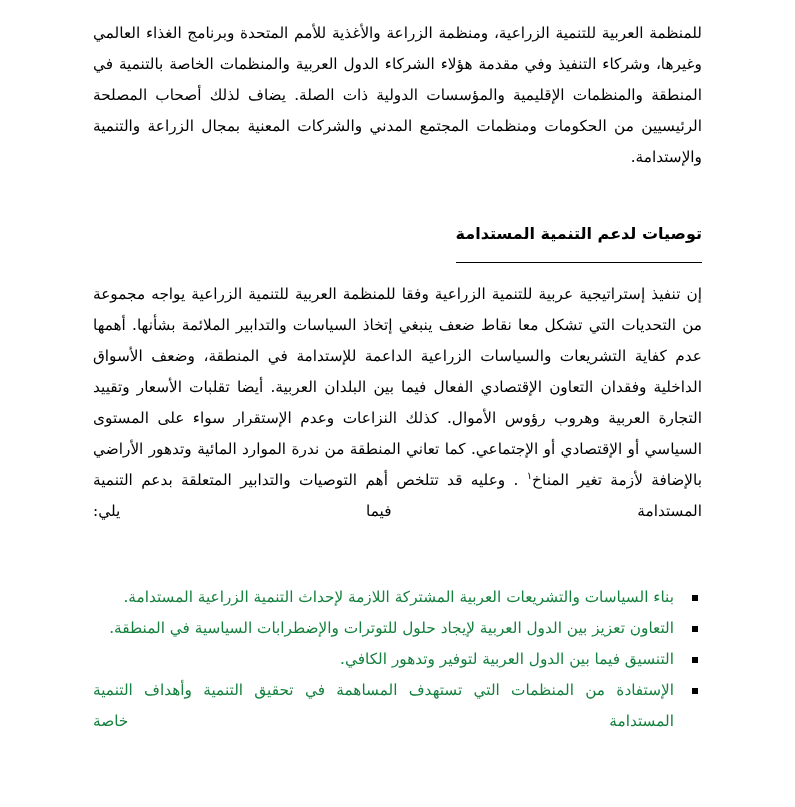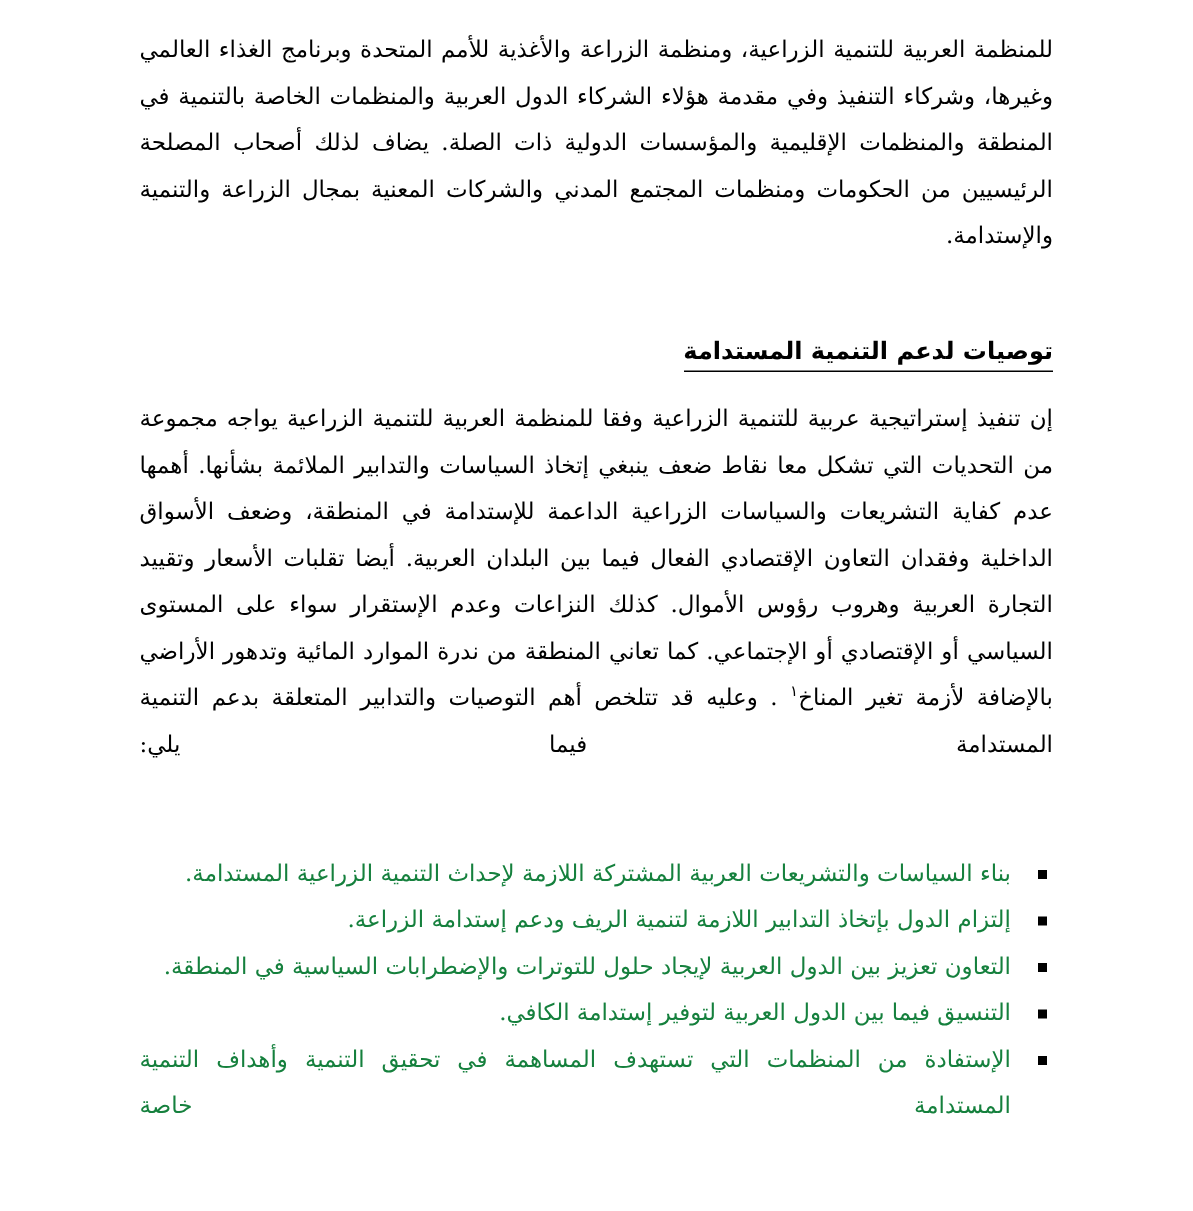--- a/index.html
+++ b/index.html
@@ -41,21 +41,21 @@
   .spacer-sm { height: 16px; }
   .spacer-md { height: 20px; }
   .spacer-lg { height: 24px; }
   .heading-wrap {
     text-align: right;
     direction: rtl;
   }
   .heading-inner {
     display: inline-block;
     border-bottom: 1.4px solid #000;
-    padding-bottom: 4px;
+    padding-bottom: 19px;
     font-weight: bold;
   }
 
   ul.bullets {
     list-style: none;
     margin: 0;
     padding: 0;
     direction: rtl;
   }
   ul.bullets > li {
@@ -114,23 +114,22 @@
     </div>
 
     <div class="spacer-sm"></div>
 
     <p class="para justify-stretch"><span>إن تنفيذ إستراتيجية عربية للتنمية الزراعية وفقا للمنظمة العربية للتنمية الزراعية يواجه مجموعة من التحديات التي تشكل معا نقاط ضعف ينبغي إتخاذ السياسات والتدابير الملائمة بشأنها. أهمها عدم كفاية التشريعات والسياسات الزراعية الداعمة للإستدامة في المنطقة، وضعف الأسواق الداخلية وفقدان التعاون الإقتصادي الفعال فيما بين البلدان العربية. أيضا تقلبات الأسعار وتقييد التجارة العربية وهروب رؤوس الأموال. كذلك النزاعات وعدم الإستقرار سواء على المستوى السياسي أو الإقتصادي أو الإجتماعي. كما تعاني المنطقة من ندرة الموارد المائية وتدهور الأراضي بالإضافة لأزمة تغير المناخ</span><span class="sup-note">١</span><span> . وعليه قد تتلخص أهم التوصيات والتدابير المتعلقة بدعم التنمية المستدامة فيما يلي:</span></p>
 
     <div class="spacer-lg"></div>
 
     <ul class="bullets">
       <li class="li-short">بناء السياسات والتشريعات العربية المشتركة اللازمة لإحداث التنمية الزراعية المستدامة.</li>
-      <li class="li-short">إلتزام الدول بإتخاذ التدابير اللازمة لتنمية الريف ودعم إستدامة الزراعة.</li>
       <li class="li-short">التعاون تعزيز بين الدول العربية لإيجاد حلول للتوترات والإضطرابات السياسية في المنطقة.</li>
-      <li class="li-short">التنسيق فيما بين الدول العربية لتوفير إستدامة الكافي.</li>
+      <li class="li-short">التنسيق فيما بين الدول العربية لتوفير وتدهور الكافي.</li>
       <li class="li-right">
         <span class="justify-stretch" style="display:block;text-align:justify;">الإستفادة من المنظمات التي تستهدف المساهمة في تحقيق التنمية وأهداف التنمية المستدامة خاصة</span>
 
       </li>
     </ul>
 
   </div>
 </div>
 
 </body></html>

